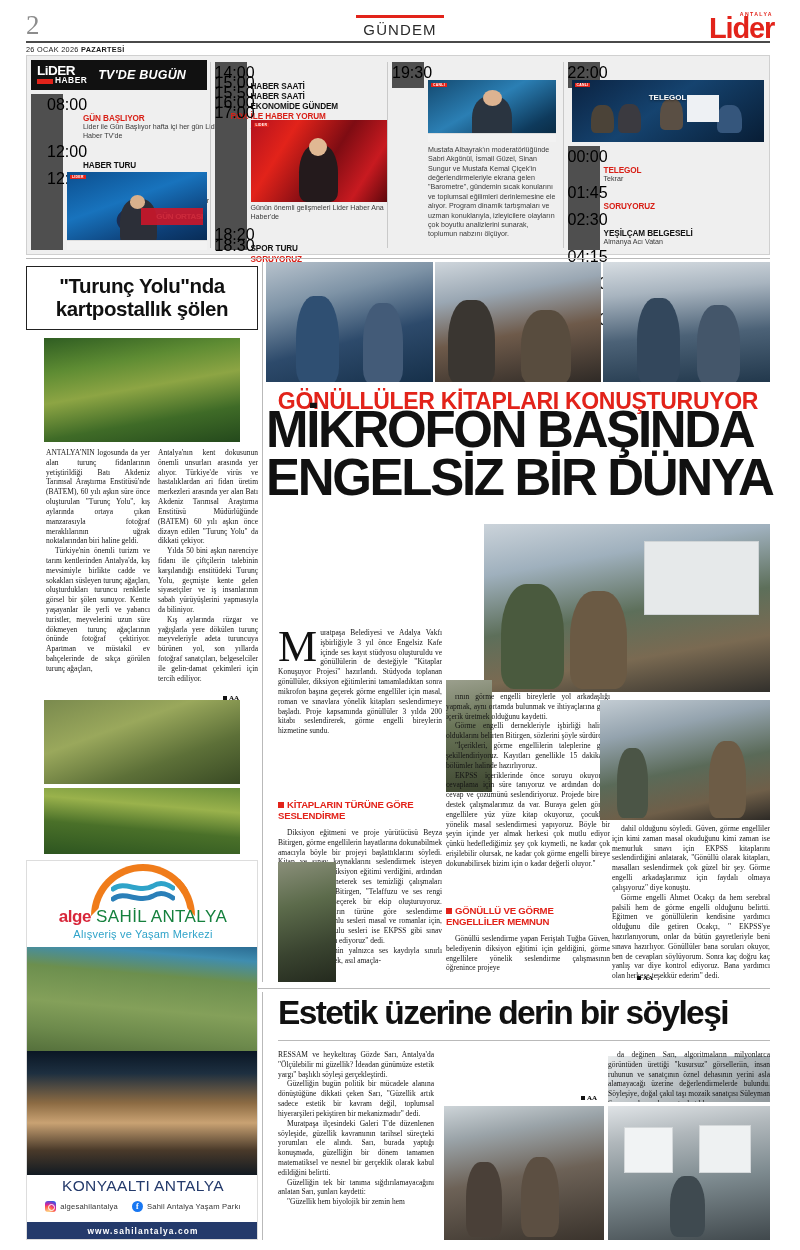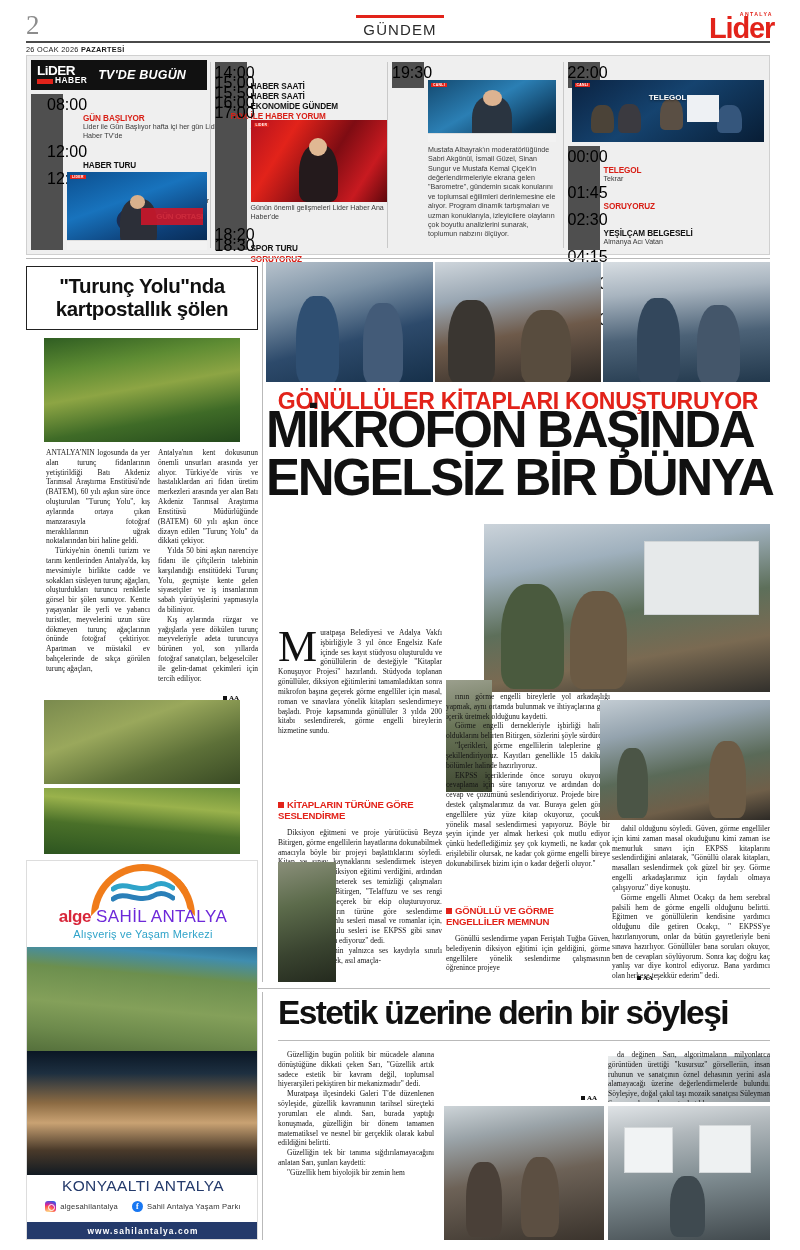--- a/index.html
+++ b/index.html
@@ -174,21 +174,21 @@
     border-left-color:#f07c1a; border-right-color:#f07c1a;
   }
   .wave {
     position:absolute; left:84px; top:20px; width:64px; height:26px;
   }
   .ad-brand {
     position:absolute; left:0; top:46px; width:232px; text-align:center;
     font-size:17px; letter-spacing:.4px;
   }
   .ad-brand .alge { color:#d8263a; font-weight:bold; letter-spacing:-0.5px; }
-  .ad-brand .sahil { color:#6d28d9; font-weight:normal; }
+  .ad-brand .sahil { color:#15803d; font-weight:normal; }
   .ad-sub {
     position:absolute; left:0; top:67px; width:232px; text-align:center;
     font-size:11px; color:#2fa3c9; letter-spacing:.2px;
   }
   .ad-img1 {
     position:absolute; left:0; top:86px; width:232px; height:104px;
     background: linear-gradient(185deg,#2b6c93 0%, #3f8db0 12%, #6c8f4e 30%, #84a05a 58%, #6d8a4c 80%, #55703c 100%);
   }
   .ad-img2 {
     position:absolute; left:0; top:190px; width:232px; height:124px;
@@ -649,20 +649,21 @@
     <p>Görme engelli Ahmet Ocakçı da hem serebral palsili hem de görme engelli olduğunu belirtti. Eğitmen ve gönüllülerin kendisine yardımcı olduğunu dile getiren Ocakçı, " EKPSS'ye hazırlanıyorum, onlar da bütün gayretleriyle beni sınava hazırlıyor. Gönüllüler bana soruları okuyor, ben de cevapları söylüyorum. Sonra kaç doğru kaç yanlış var diye kontrol ediyoruz. Bana yardımcı olan herkese teşekkür ederim" dedi.</p>
   </div>
   <div style="position:absolute; left:636px; top:974px; font-size:7px;">
     <span class="sqm"></span><span style="font-family:'Liberation Serif',serif; font-weight:bold;">AA</span>
   </div>
 
   <div class="bot-headline">Estetik üzerine derin bir söyleşi</div>
   <div class="hrule" style="left:278px; top:1040px; width:492px;"></div>
 
   <div class="txt-col" style="left:278px; top:1050px; width:156px; height:190px; overflow:hidden;">
+    <p class="noind">RESSAM ve heykeltıraş Gözde Sarı, Antalya'da "Ölçülebilir mi güzellik? İdeadan günümüze estetik yargı" başlıklı söyleşi gerçekleştirdi.</p>
     <p>Güzelliğin bugün politik bir mücadele alanına dönüştüğüne dikkati çeken Sarı, "Güzellik artık sadece estetik bir kavram değil, toplumsal hiyerarşileri pekiştiren bir mekanizmadır" dedi.</p>
     <p>Muratpaşa ilçesindeki Galeri T'de düzenlenen söyleşide, güzellik kavramının tarihsel süreçteki yorumları ele alındı. Sarı, burada yaptığı konuşmada, güzelliğin bir dönem tamamen matematiksel ve nesnel bir gerçeklik olarak kabul edildiğini belirtti.</p>
     <p>Güzelliğin tek bir tanıma sığdırılamayacağını anlatan Sarı, şunları kaydetti:</p>
     <p>"Güzellik hem biyolojik bir zemin hem</p>
   </div>
 
 
   <div class="bot-photo3"></div>
   <div class="txt-col" style="left:608px; top:1050px; width:162px; height:52px; overflow:hidden; position:absolute; z-index:2; background:transparent;">
     <p>da değinen Sarı, algoritmaların milyonlarca görüntüden ürettiği "kusursuz" görselleriin, insan ruhunun ve sanatçının öznel dehasının yerini asla alamayacağı üzerine değerlendirmelerde bulundu. Söyleşiye, doğal çakıl taşı mozaik sanatçısı Süleyman Sarı ve çok sayıda sanatçı katıldı.</p>

